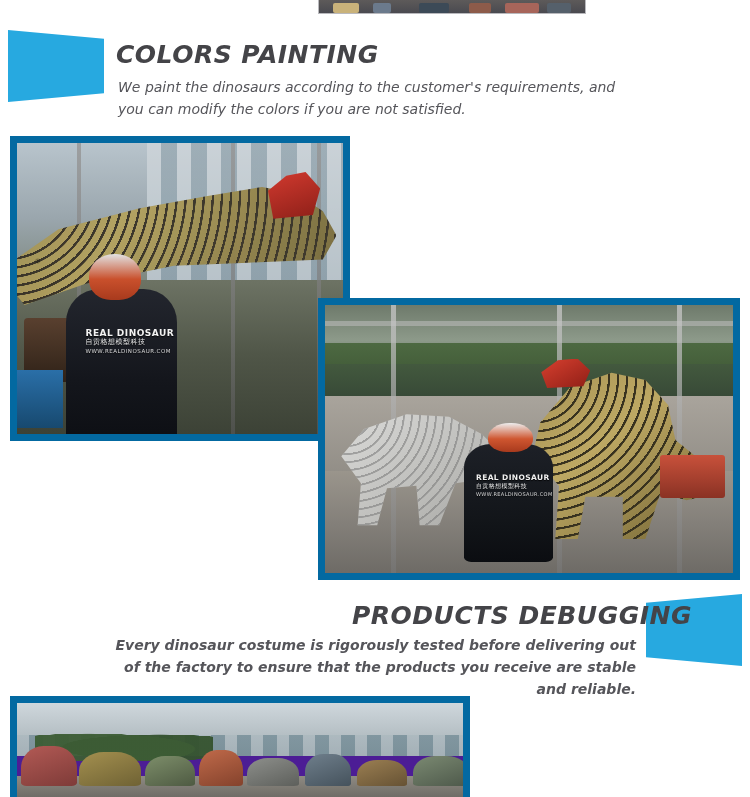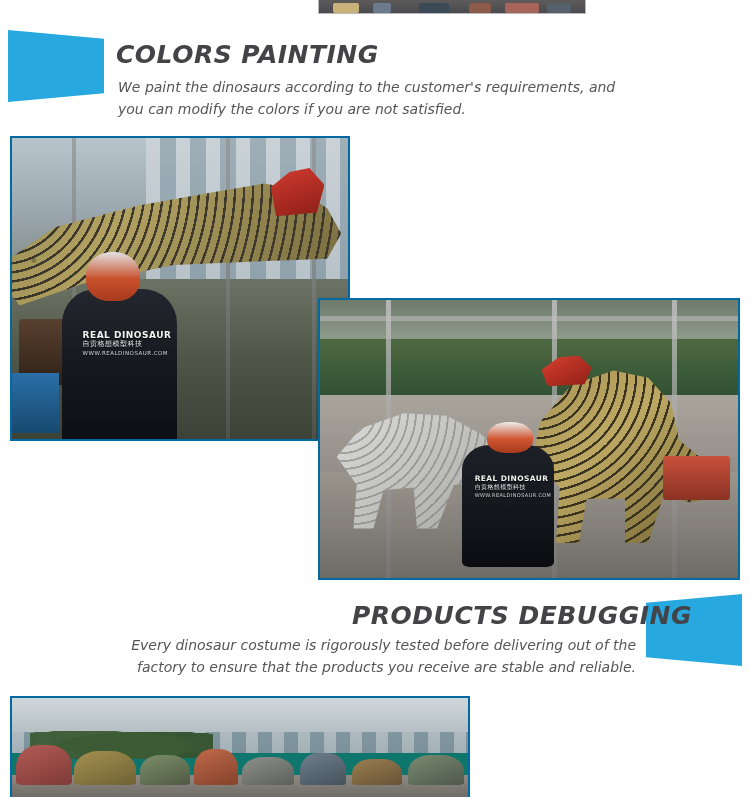--- a/index.html
+++ b/index.html
@@ -83,24 +83,24 @@
     line-height: 22px;
     color: #55555a;
   }
   .body-text.right-align {
     text-align: right;
   }
 
   
   .photo {
     position: absolute;
-    border: 2px solid #0369a1;
+    border: 7px solid #0369a1;
     box-sizing: border-box;
     overflow: hidden;
-    background: #0f766e;
+    background: #4c1d95;
   }
 
   
   .ph1-sky {
     position: absolute; left: 0; top: 0; width: 100%; height: 47%;
     background: linear-gradient(180deg, #b8c4cc 0%, #9aa6ad 55%, #7e8880 100%);
   }
   .ph1-building {
     position: absolute; left: 40%; top: 0; width: 60%; height: 52%;
     background:
@@ -325,21 +325,21 @@
     <div class="ph2-logo">
       <div class="l1">REAL DINOSAUR</div>
       <div class="l2">自贡格想模型科技</div>
       <div class="l3">WWW.REALDINOSAUR.COM</div>
     </div>
   </div>
 
   <div class="section">
     <div class="badge right" style="left:646px; top:594px;"></div>
     <div class="heading" style="left:352px; top:601px;text-align:center;">PRODUCTS DEBUGGING</div>
-    <div class="body-text right-align" style="left:110px; top:634px; width:526px;">Every dinosaur costume is rigorously tested before delivering out of the factory to ensure that the products you receive are stable and reliable.</div>
+    <div class="body-text right-align" style="left:110px; top:634px; width:526px;font-weight:bold;">Every dinosaur costume is rigorously tested before delivering out of the factory to ensure that the products you receive are stable and reliable.</div>
   </div>
 
   <div class="photo" style="left:10px; top:696px; width:460px; height:101px; border-bottom:none;">
     <div class="ph3-building"></div>
     <div class="ph3-sky"></div>
     <div class="ph3-trees"></div>
     <div class="ph3-ground"></div>
     <div class="ph3-dinos">
       <div class="ph3-dino" style="left:4px;width:56px;height:40px;background:linear-gradient(160deg,#b35a55,#7e3b38);"></div>
       <div class="ph3-dino" style="left:62px;width:62px;height:34px;background:linear-gradient(160deg,#a4904f,#6f6234);"></div>

